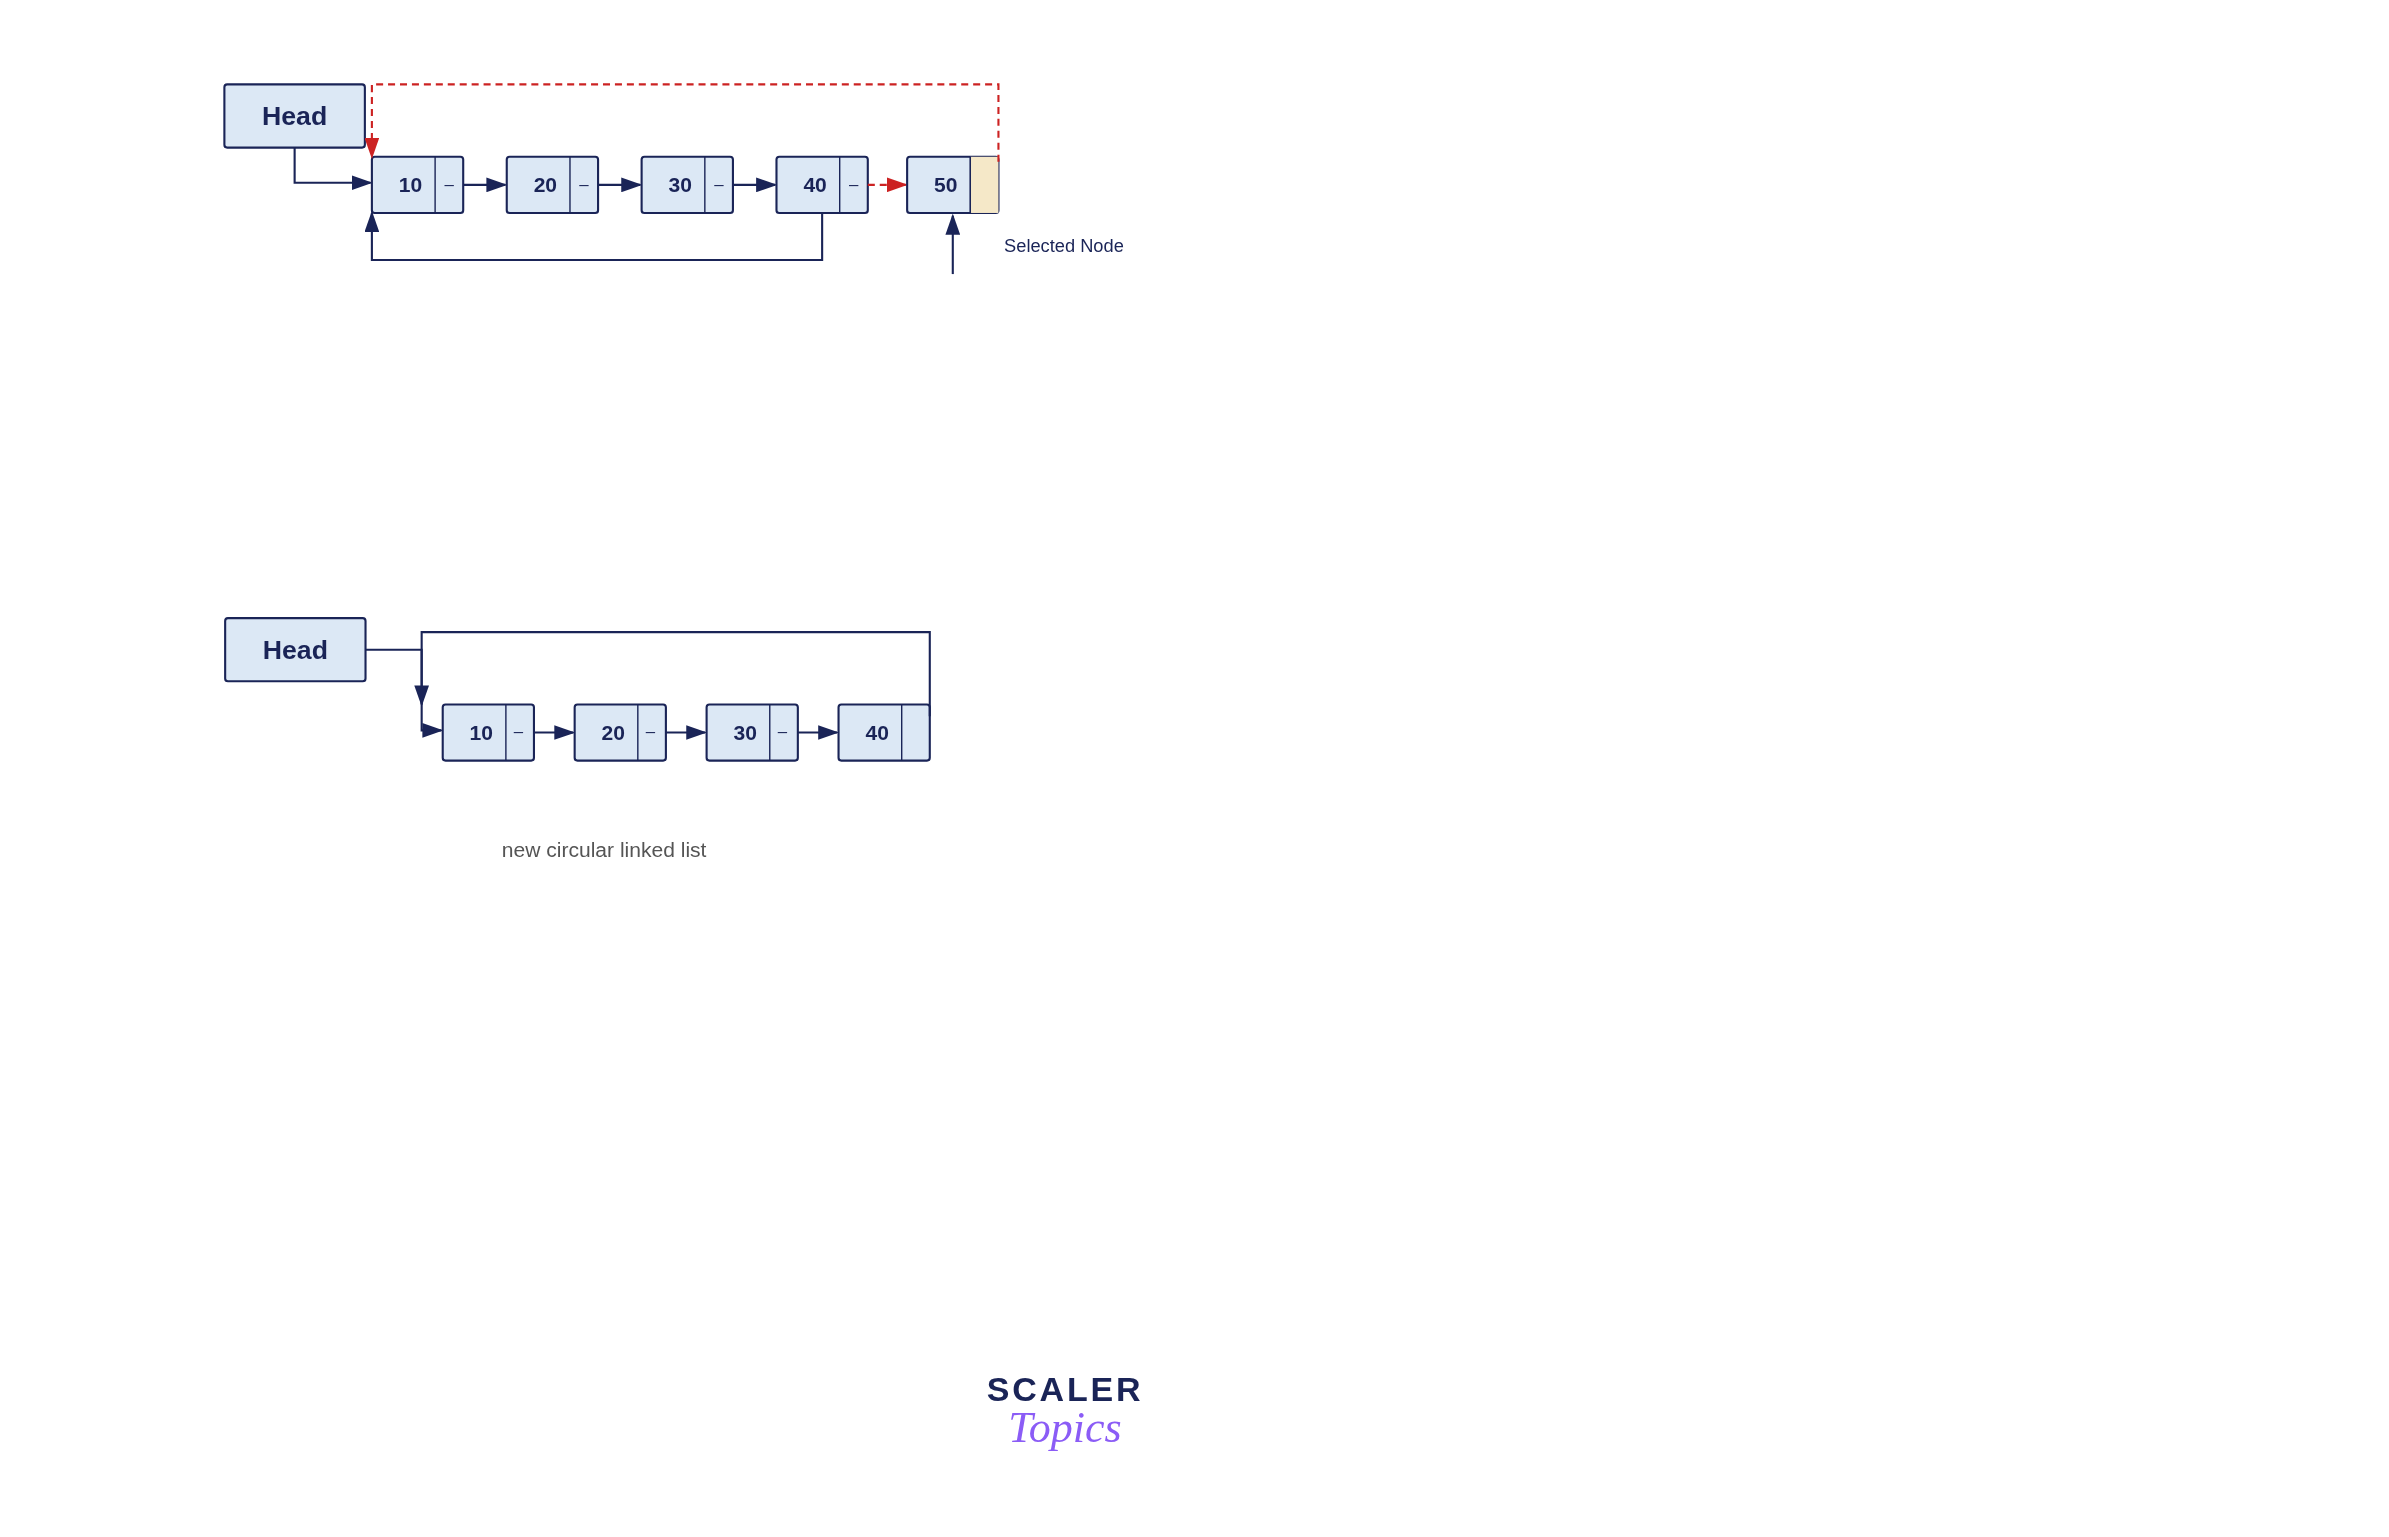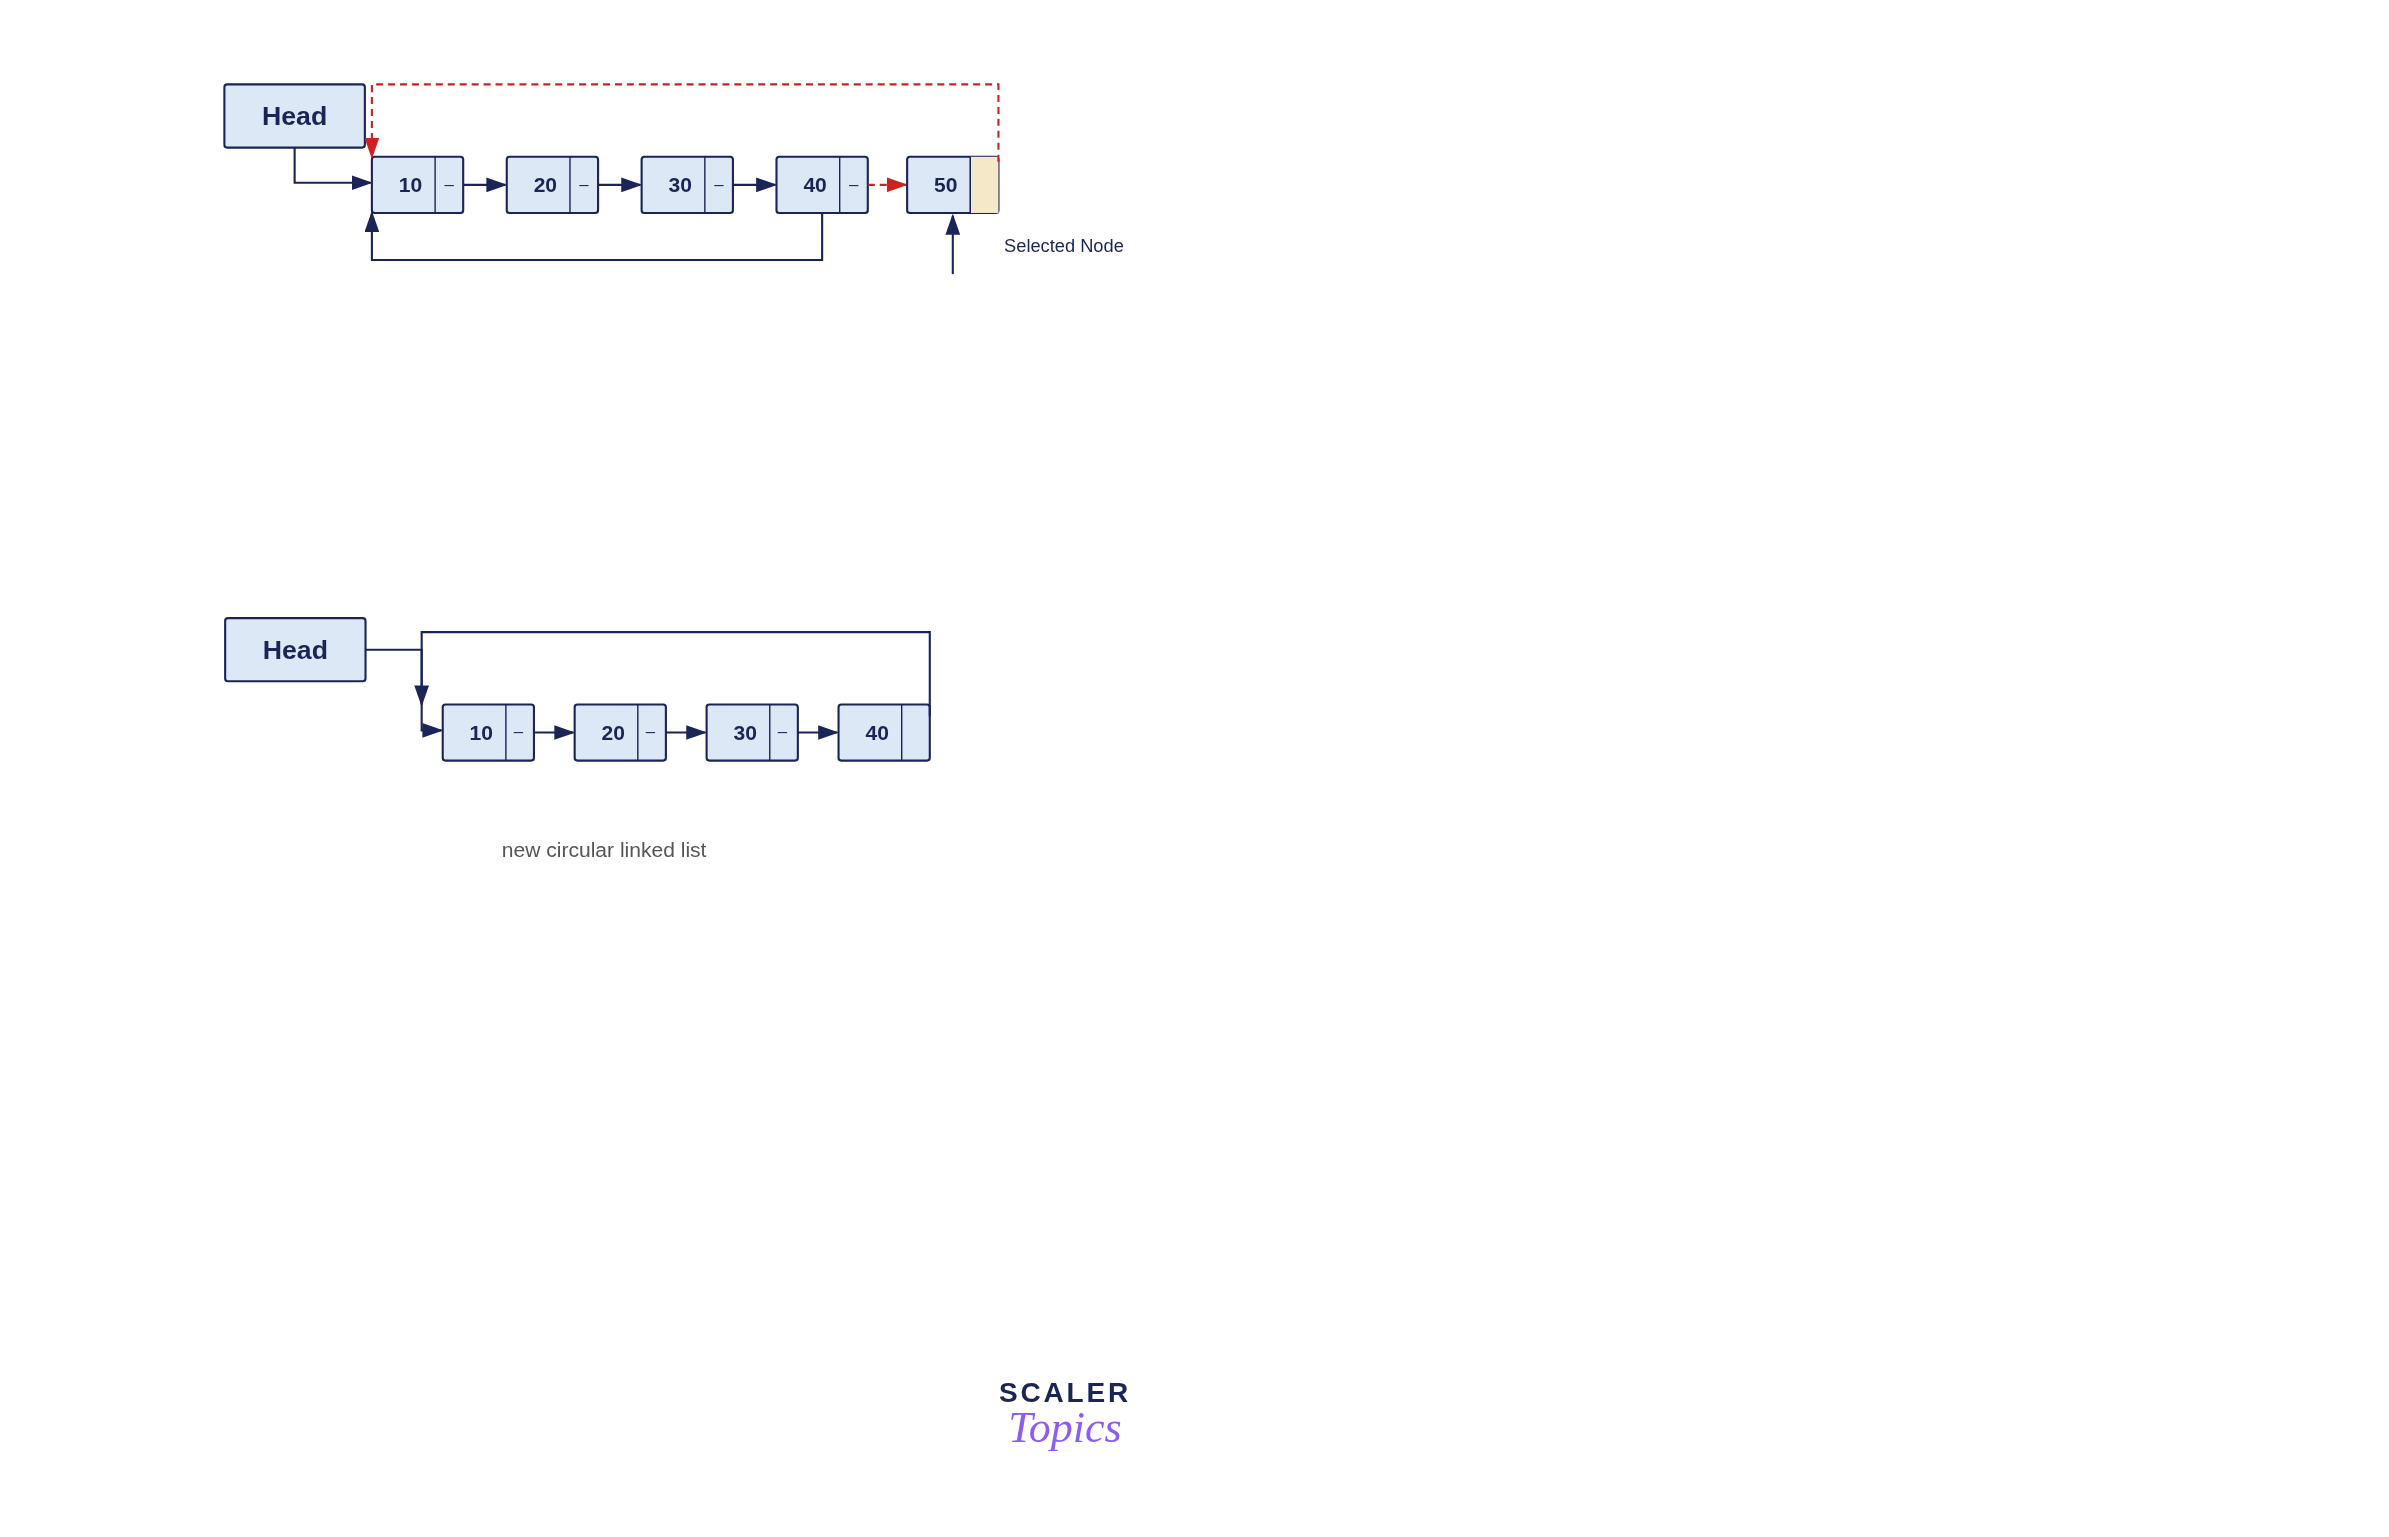--- a/index.html
+++ b/index.html
@@ -21,21 +21,21 @@
 
     
     .logo {
       position: absolute;
       bottom: 84px;
       left: 50%;
       transform: translateX(-50%);
       text-align: center;
     }
     .logo-scaler {
-      font-size: 28px;
+      font-size: 34px;
       font-weight: 900;
       color: #1a2457;
       letter-spacing: 2.8px;
       display: block;
       text-transform: uppercase;
     }
     .logo-topics {
       font-size: 44px;
       color: #8b5cf6;
       font-family: 'Georgia', cursive;

